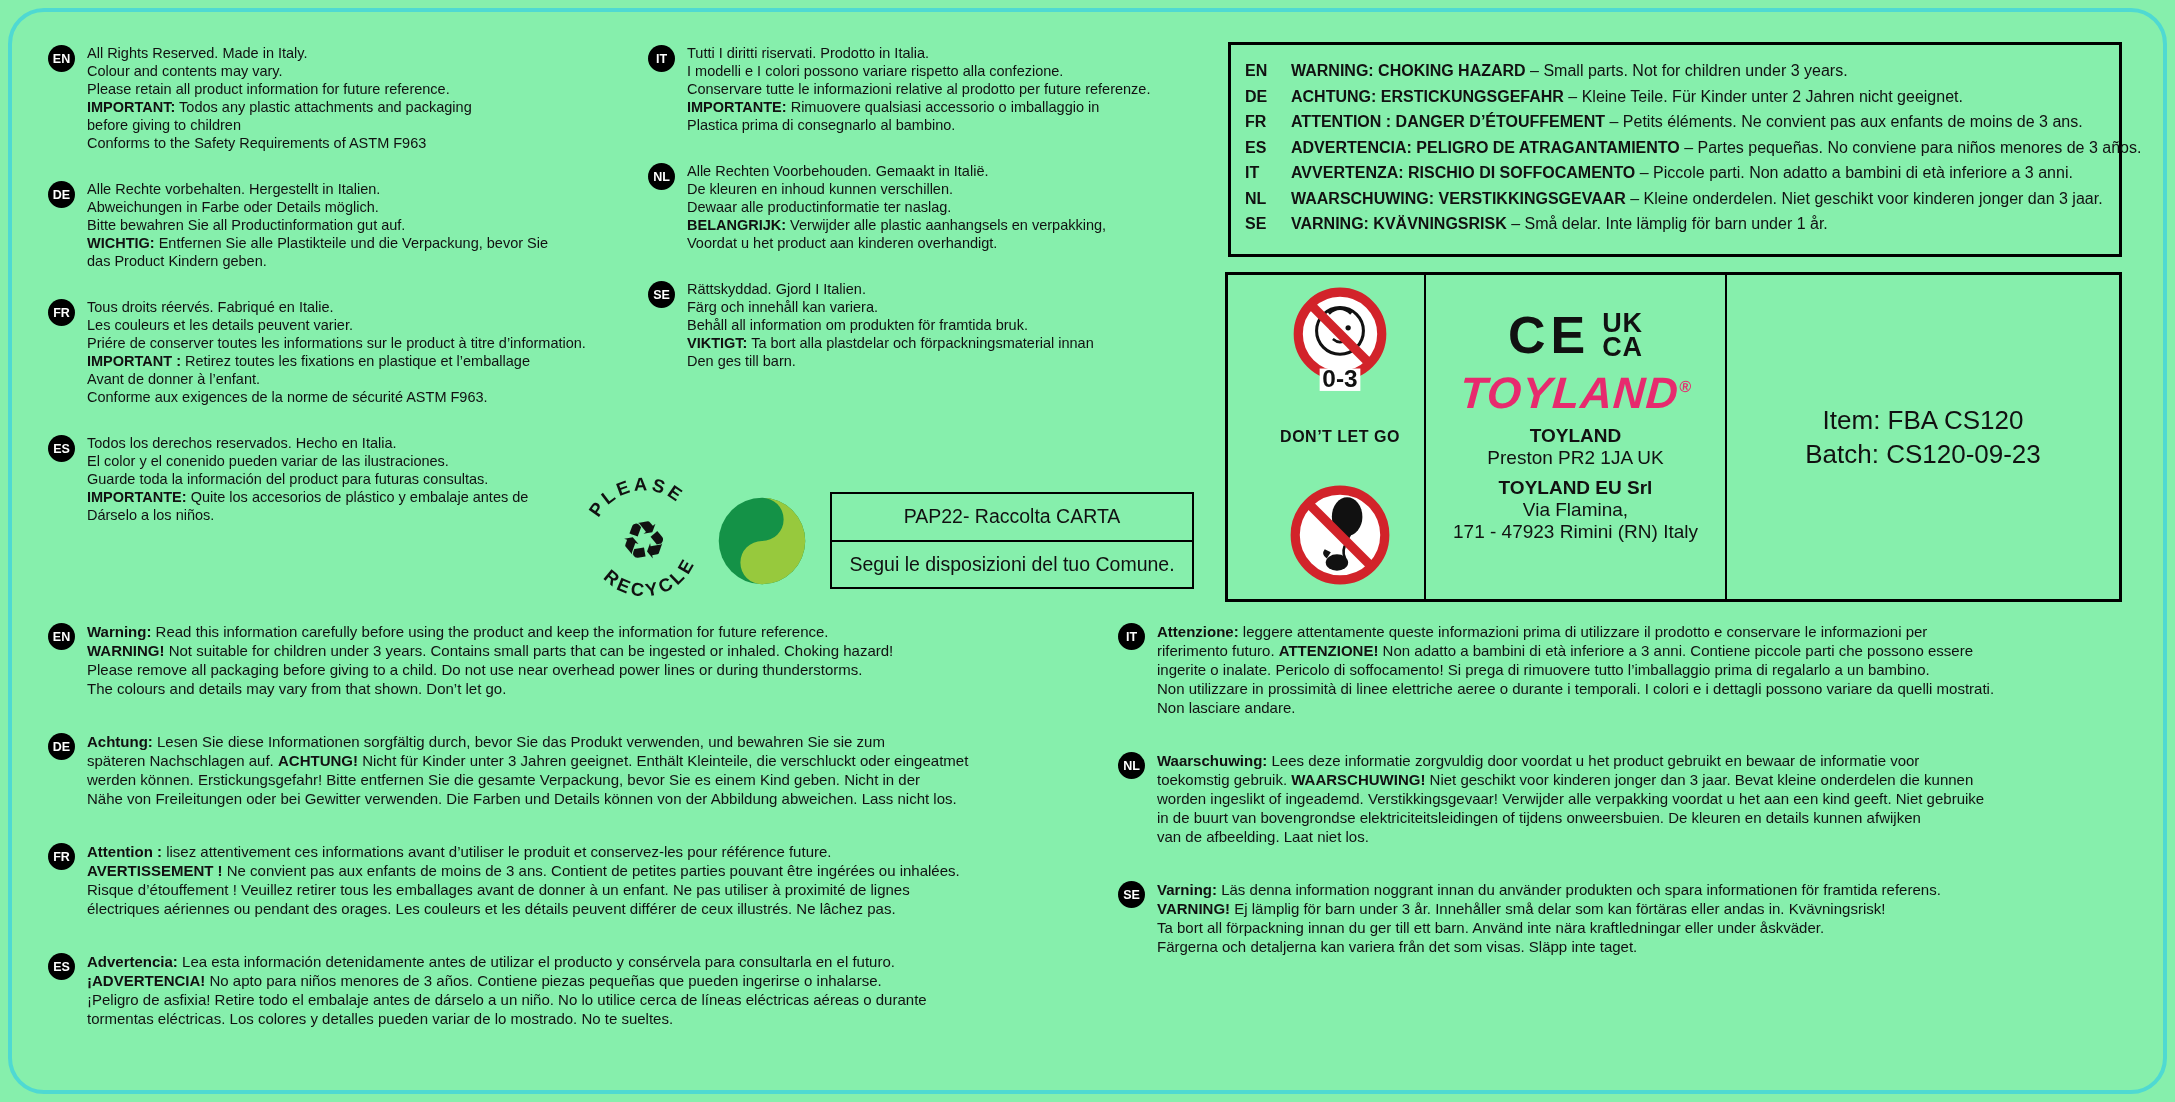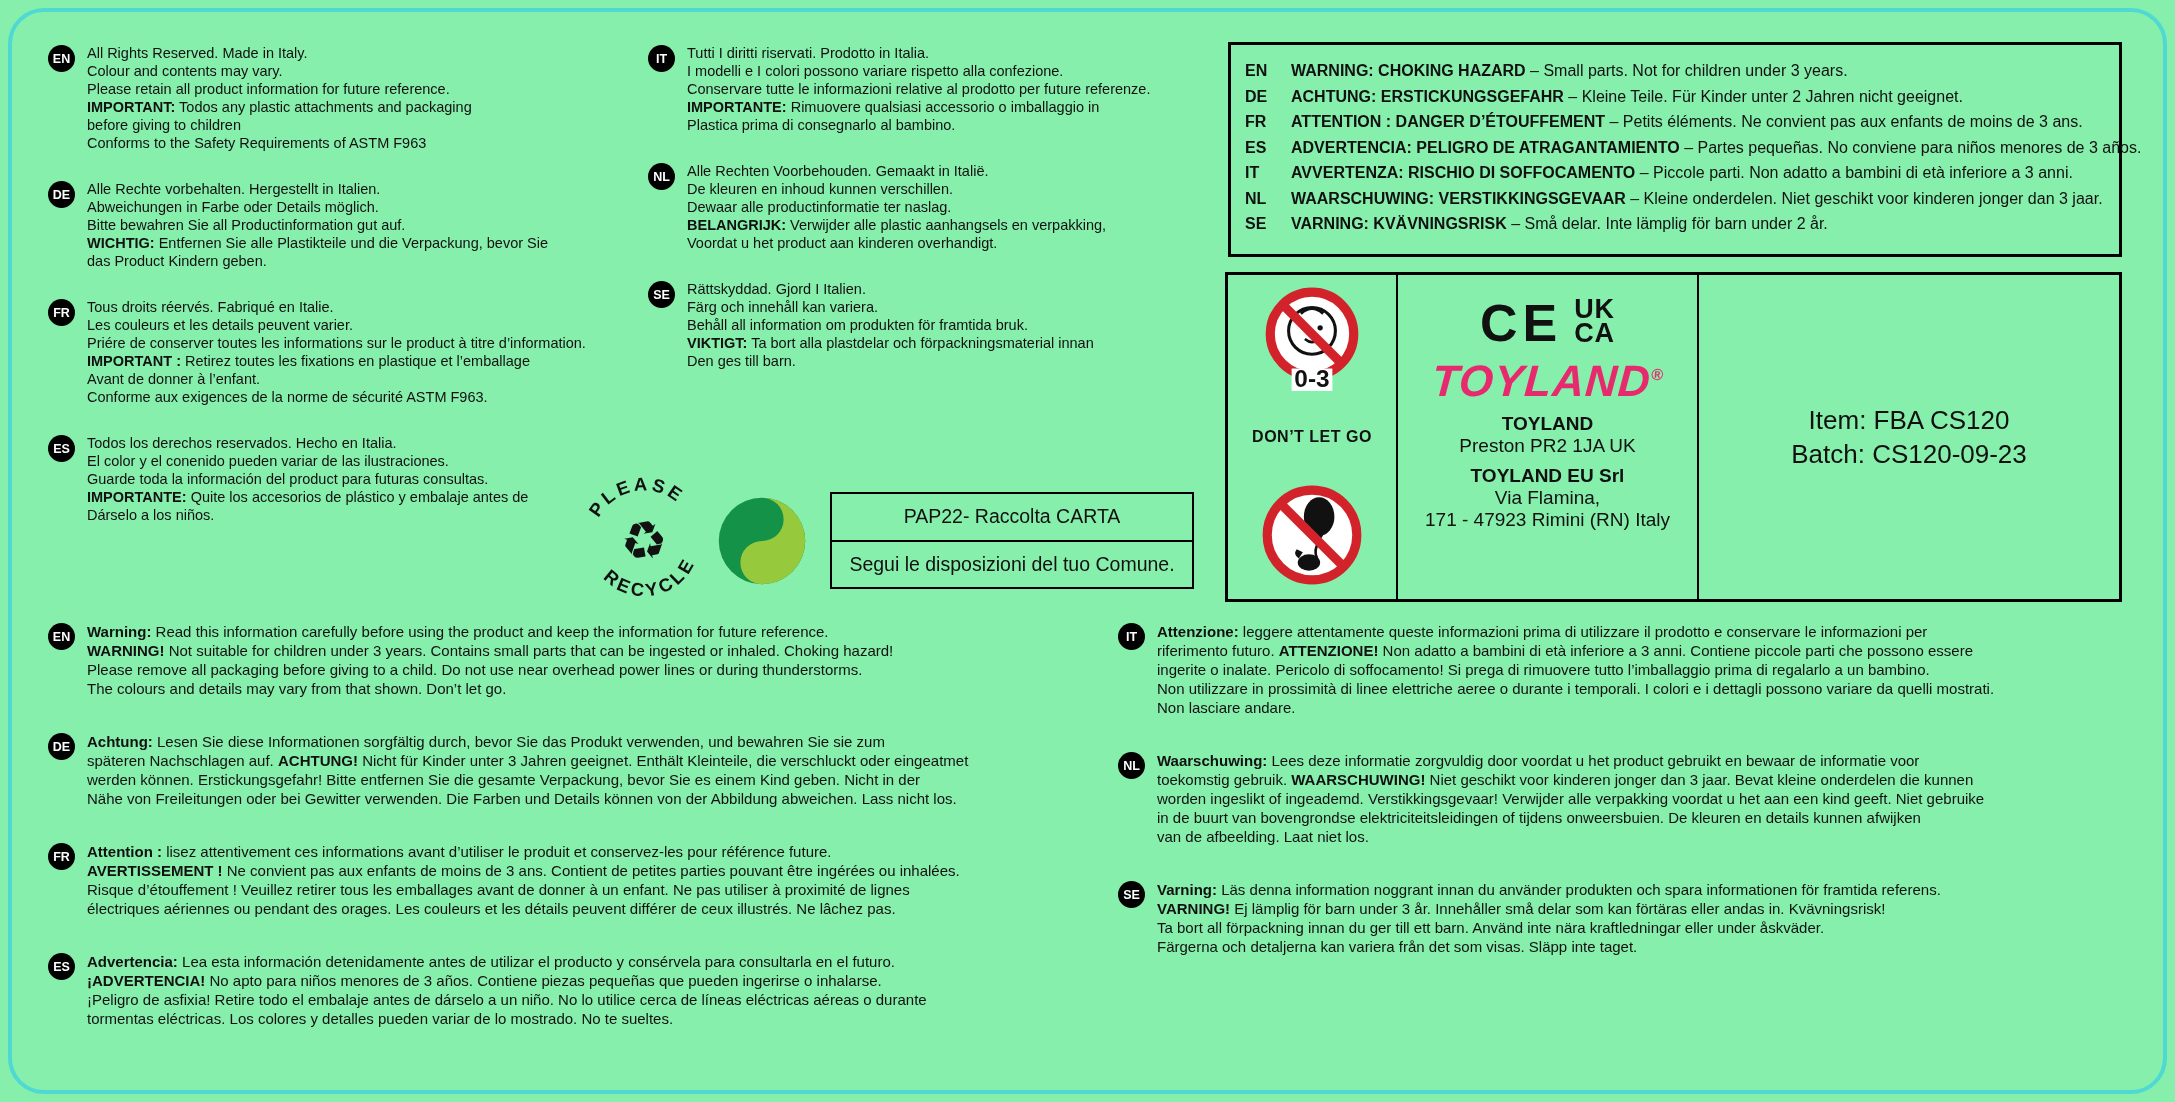--- a/index.html
+++ b/index.html
@@ -21,28 +21,28 @@
   .warn-box{position:absolute;left:1228px;top:42px;width:894px;height:215px;border:3px solid #000;
             box-sizing:border-box;padding:13px 14px;}
   .warn-row{display:flex;font-size:16px;line-height:25.5px;white-space:pre;}
   .warn-code{flex:0 0 46px;font-weight:bold;}
   .warn-text{white-space:pre;}
 
   
   .logo-box{position:absolute;left:1225px;top:272px;width:897px;height:330px;border:3px solid #000;
             box-sizing:border-box;display:flex;}
   .cell-icons{flex:0 0 170px;border-right:2px solid #000;display:flex;flex-direction:column;
-              align-items:center;justify-content:space-between;padding:8px 0;box-sizing:border-box;}
+              align-items:center;justify-content:space-between;padding:8px 0;box-sizing:border-box;margin-left:28px;}
   .cell-brand{flex:0 0 301px;border-right:2px solid #000;display:flex;flex-direction:column;
               align-items:center;padding-top:12px;box-sizing:border-box;}
   .cell-item{flex:1 1 auto;display:flex;flex-direction:column;align-items:center;justify-content:center;
              font-size:26px;line-height:34px;text-align:right;}
   .sign{width:112px;height:112px;}
   .dont-let-go{font-weight:bold;font-size:16px;letter-spacing:0.5px;}
-  .marks-row{display:flex;gap:12px;margin-top:10px;}
+  .marks-row{display:flex;align-items:center;gap:12px;margin-top:22px;}
   .ce-mark{font-size:52px;font-weight:bold;letter-spacing:5px;line-height:1;}
   .ukca{font-size:27px;font-weight:900;line-height:24px;text-align:center;letter-spacing:1px;}
   .brand-logo{margin-top:10px;font-size:44px;font-weight:900;font-style:italic;color:#e72a6e;
               transform:skewX(-4deg);letter-spacing:1px;line-height:1;}
   .brand-logo sup{font-size:16px;font-style:normal;vertical-align:super;}
   .addr{margin-top:10px;text-align:center;font-size:19px;line-height:22px;}
   .addr .bold{font-weight:bold;}
 
   
   .stamp{position:absolute;left:575px;top:472px;width:138px;height:138px;transform:rotate(-10deg);}
@@ -150,21 +150,21 @@
     <div class="warn-row">
       <span class="warn-code">IT</span>
       <span class="warn-text"><span class="b">AVVERTENZA: RISCHIO DI SOFFOCAMENTO</span><span> – Piccole parti. Non adatto a bambini di età inferiore a 3 anni.</span></span>
     </div>
     <div class="warn-row">
       <span class="warn-code">NL</span>
       <span class="warn-text"><span class="b">WAARSCHUWING: VERSTIKKINGSGEVAAR</span><span> – Kleine onderdelen. Niet geschikt voor kinderen jonger dan 3 jaar.</span></span>
     </div>
     <div class="warn-row">
       <span class="warn-code">SE</span>
-      <span class="warn-text"><span class="b">VARNING: KVÄVNINGSRISK</span><span> – Små delar. Inte lämplig för barn under 2 år.</span></span>
+      <span class="warn-text"><span class="b">VARNING: KVÄVNINGSRISK</span><span> – Små delar. Inte lämplig för barn under 1 år.</span></span>
     </div>
   </div>
 
   <div class="logo-box">
     <div class="cell-icons">
       <svg class="sign" viewBox="0 0 110 110">
         <circle cx="55" cy="50" r="41" fill="#fff" stroke="#d2232a" stroke-width="9"></circle>
         <circle cx="55" cy="47" r="23" fill="none" stroke="#111" stroke-width="3"></circle>
         <path d="M44,30 Q55,20 66,30" stroke="#111" stroke-width="3" fill="none"></path>
         <circle cx="47" cy="44" r="2.6" fill="#111"></circle>

